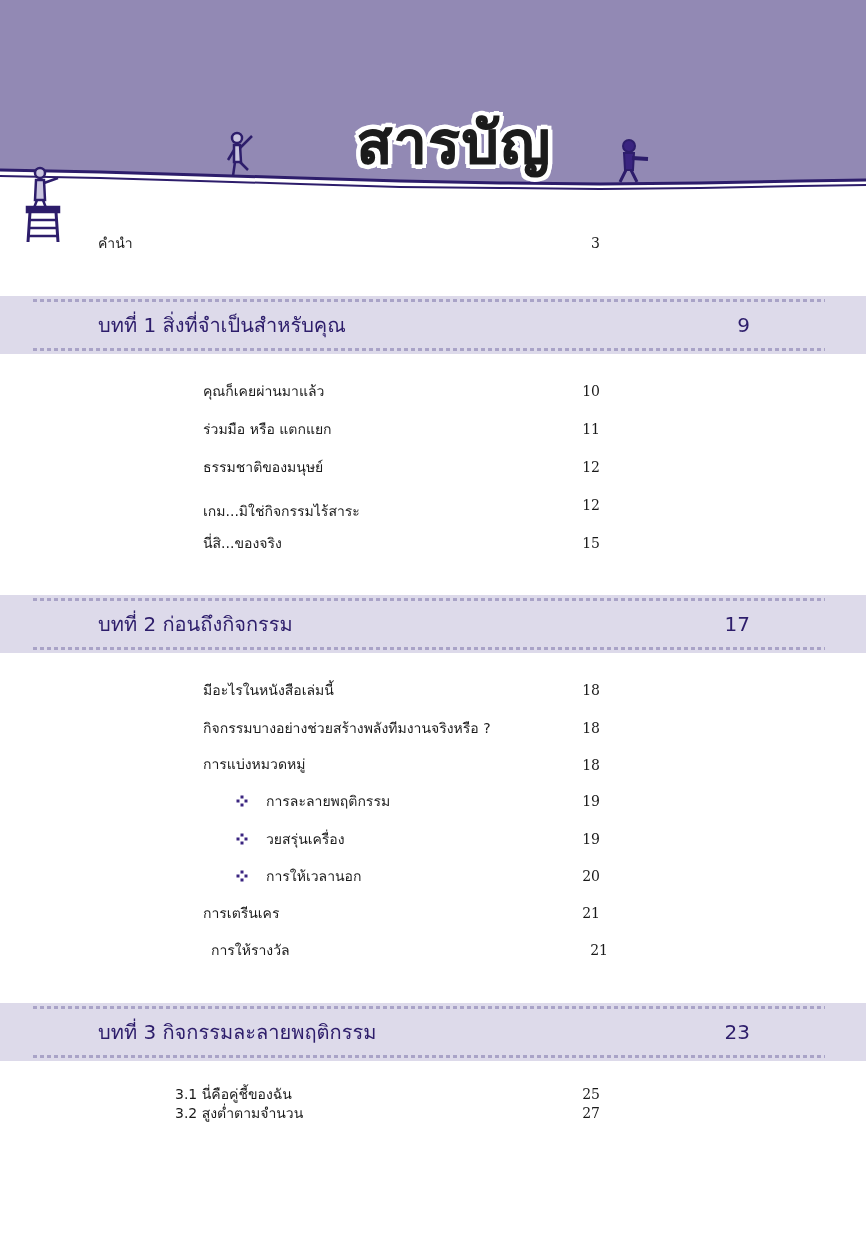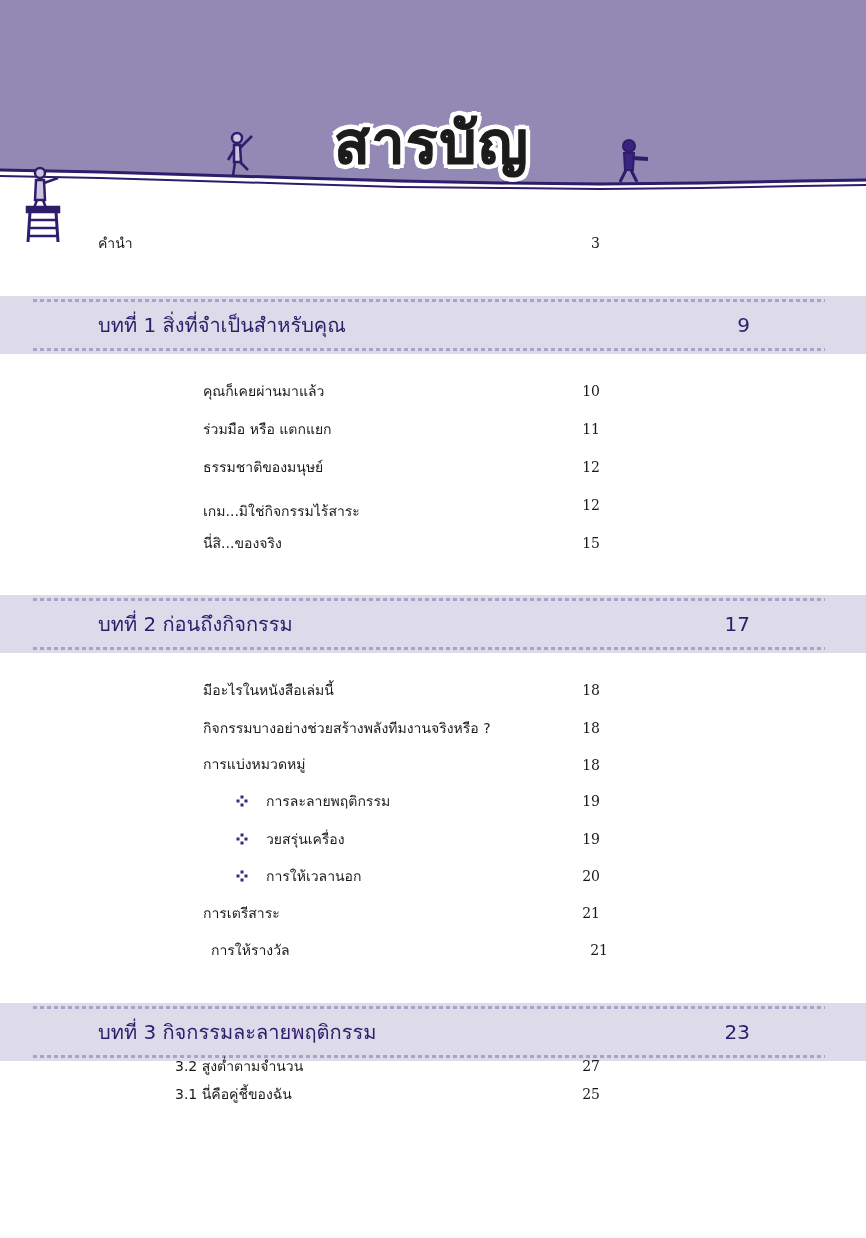--- a/index.html
+++ b/index.html
@@ -3,21 +3,21 @@
   <meta charset="utf-8">
   <style>
     * { box-sizing: border-box; margin: 0; padding: 0; }
     html, body { width: 866px; height: 1238px; background: #ffffff; overflow: hidden; }
     body { position: relative; font-family: "DejaVu Sans", sans-serif; color: #1a1a1a; }
 
     .header { position: absolute; left: 0; top: 0; width: 866px; height: 200px; }
     .header svg { position: absolute; left: 0; top: 0; }
 
     .title {
-      position: absolute; left: 312px; top: 108px; width: 240px; text-align: center;
+      position: absolute; left: 312px; top: 108px; width: 240px; text-align: right;
       font-family: "DejaVu Sans", sans-serif; font-weight: bold; font-size: 58px; line-height: 70px;
       color: #1c1c1c; letter-spacing: 2px;
       -webkit-text-stroke: 1px #1c1c1c;
       text-shadow:
         -4px -4px 0 #fff, 4px -4px 0 #fff, -4px 4px 0 #fff, 4px 4px 0 #fff,
         0 -5px 0 #fff, 0 5px 0 #fff, -5px 0 0 #fff, 5px 0 0 #fff,
         -3px 0 0 #fff, 3px 0 0 #fff;
     }
 
     .row { position: absolute; left: 0; width: 716px; height: 30px; font-size: 14px; line-height: 30px; }
@@ -153,35 +153,35 @@
   <svg class="bullet" viewBox="0 0 12 12">
     <rect x="4.5" y="0.5" width="3" height="3" fill="#3a2480"></rect>
       <rect x="0.5" y="4.5" width="3" height="3" fill="#3a2480"></rect>
     <rect x="8.5" y="4.5" width="3" height="3" fill="#3a2480"></rect>
       <rect x="4.5" y="8.5" width="3" height="3" fill="#3a2480"></rect>
   </svg>
   <span class="label" style="left:266px;">การให้เวลานอก</span>
   <span class="page">20</span>
 </div>
 <div class="row" style="top:898px;">
-  <span class="label" style="left:203px;">การเตรีสาระ</span>
+  <span class="label" style="left:203px;">การเตรีนเคร</span>
   <span class="page">21</span>
 </div>
 <div class="row" style="top:935px;margin-left:8px;">
   <span class="label" style="left:203px;">การให้รางวัล</span>
   <span class="page">21</span>
 </div>
 
 <div class="chapter-bar" style="top:1003px;">
   <div class="dots top"></div>
   <span class="label">บทที่ 3 กิจกรรมละลายพฤติกรรม</span>
   <span class="page">23</span>
   <div class="dots bottom"></div>
 </div>
 
 <div class="row" style="top:1079px;">
   <span class="label" style="left:175px;">3.1  นี่คือคู่ชี้ของฉัน</span>
   <span class="page">25</span>
 </div>
-<div class="row" style="top:1051px;">
+<div class="row" style="top:1098px;">
   <span class="label" style="left:175px;">3.2  สูงต่ำตามจำนวน</span>
   <span class="page">27</span>
 </div>
 
 </body></html>

